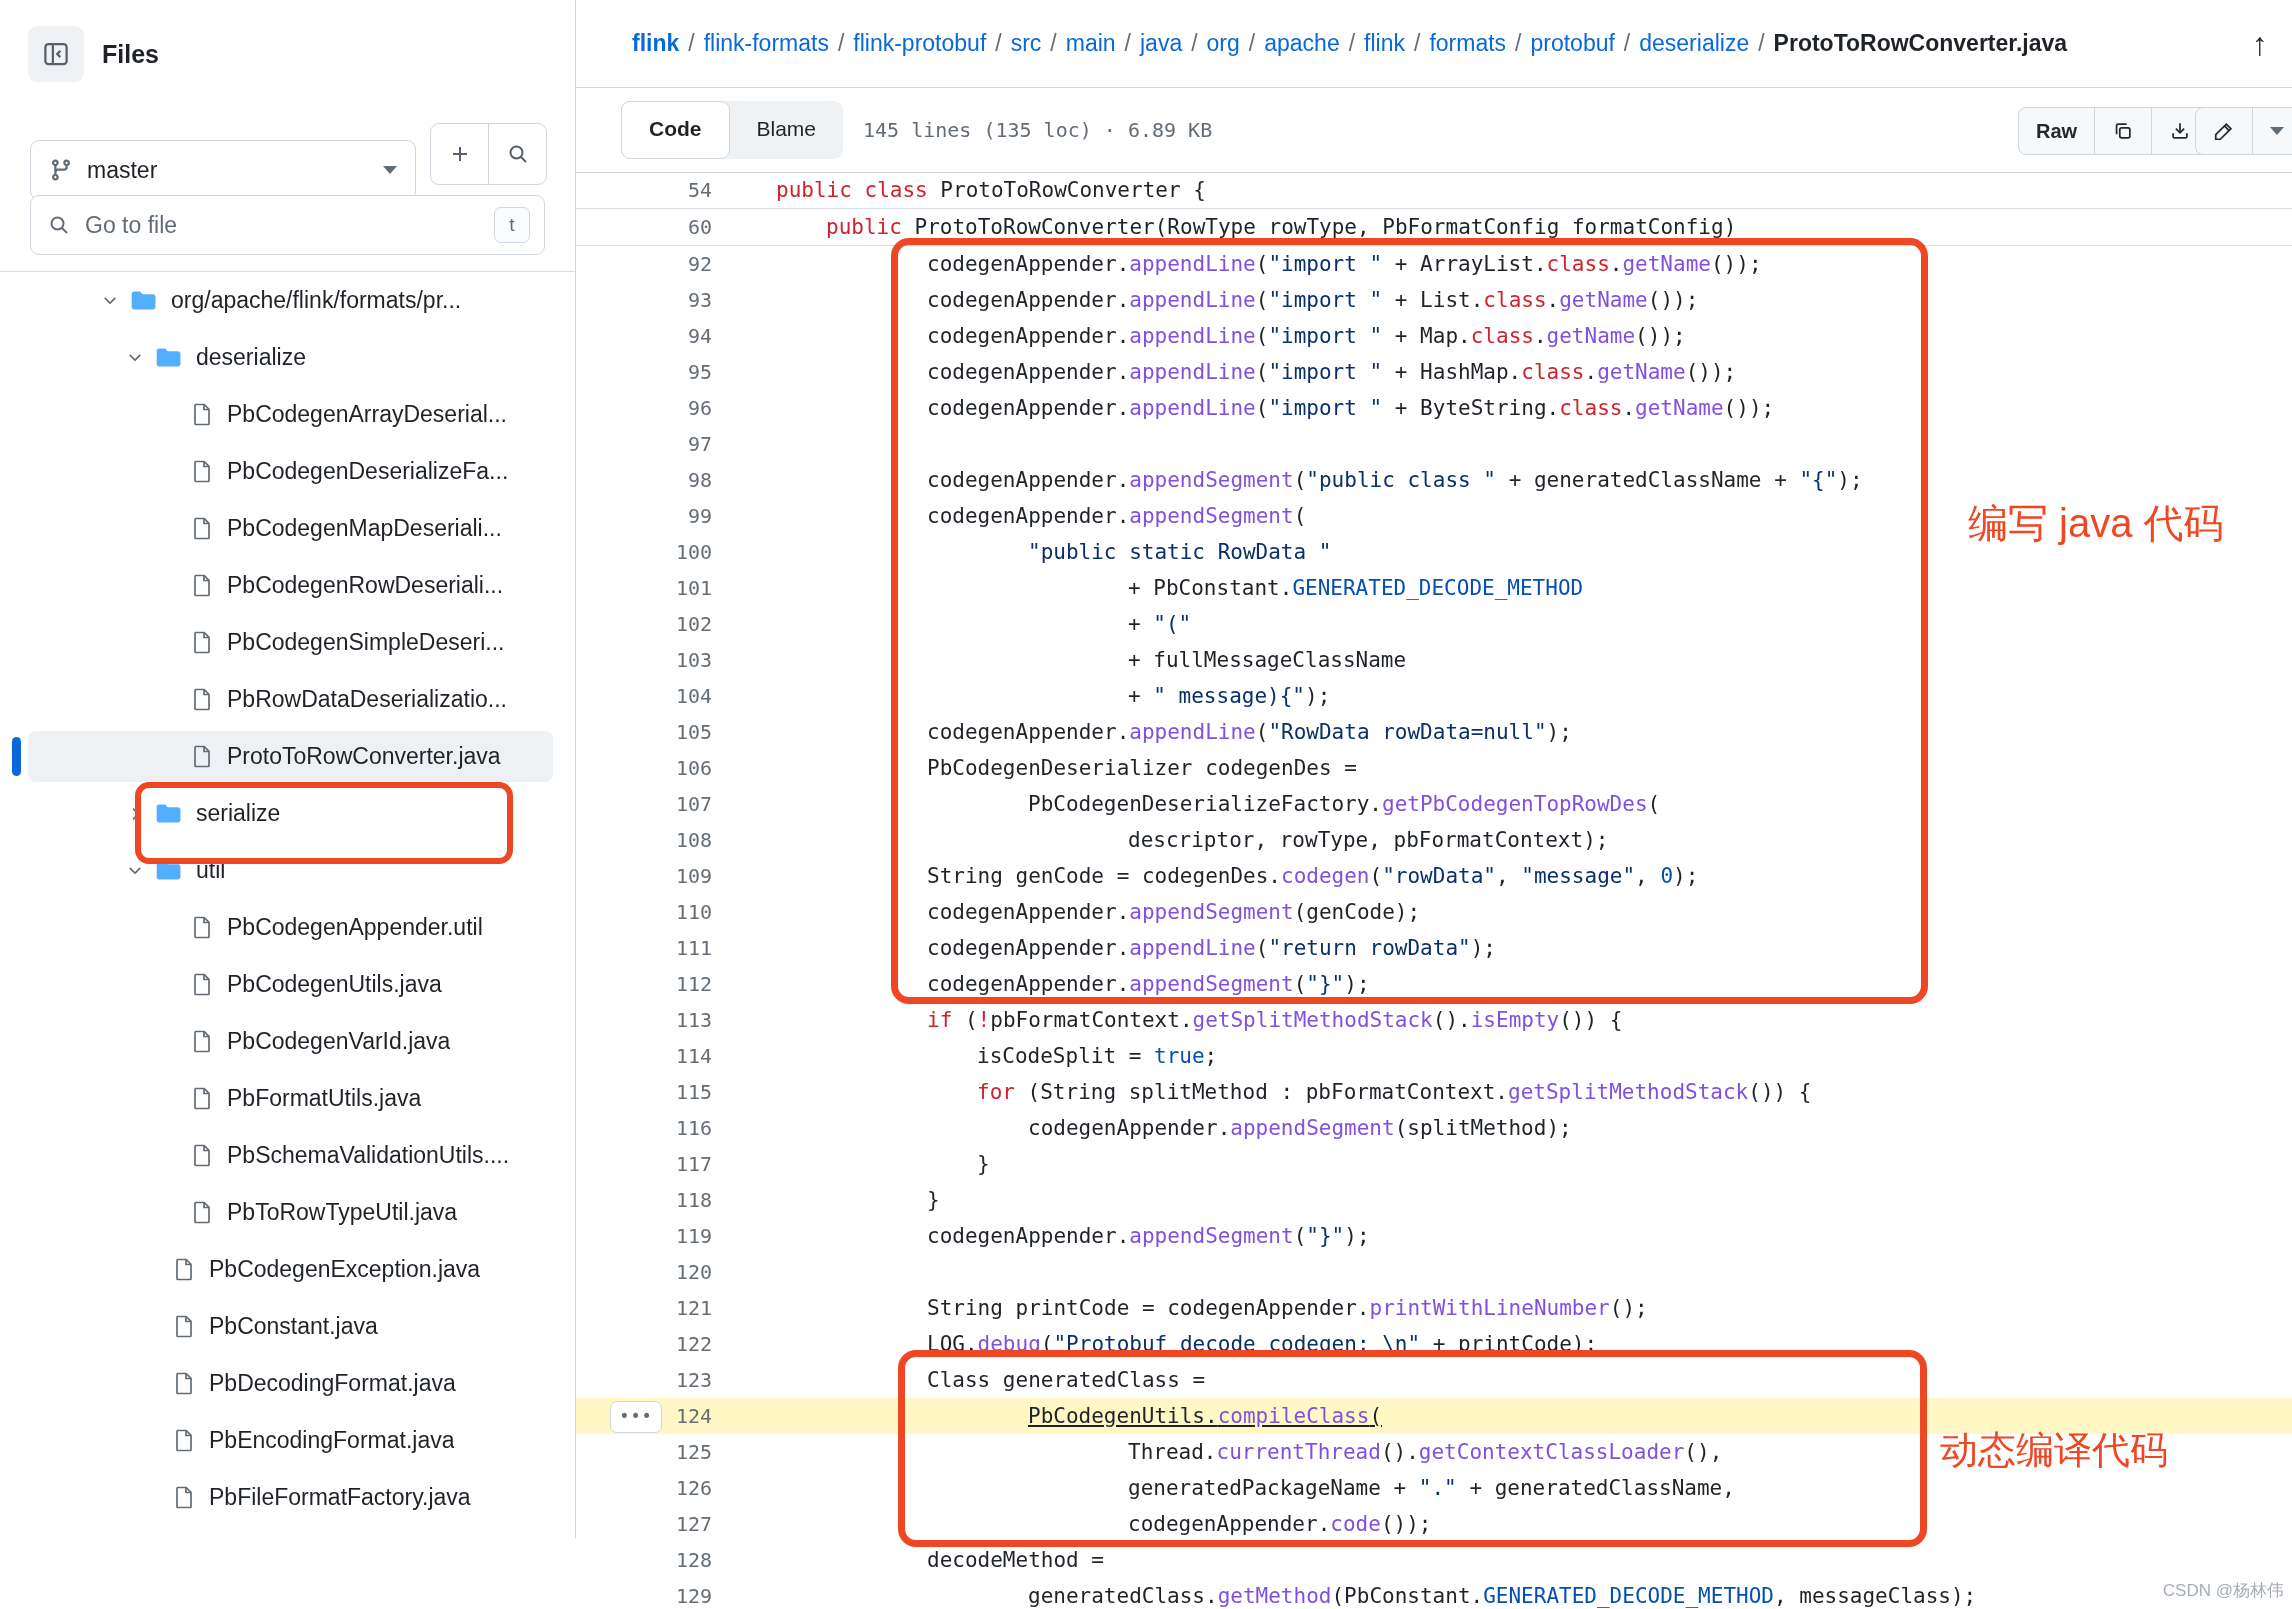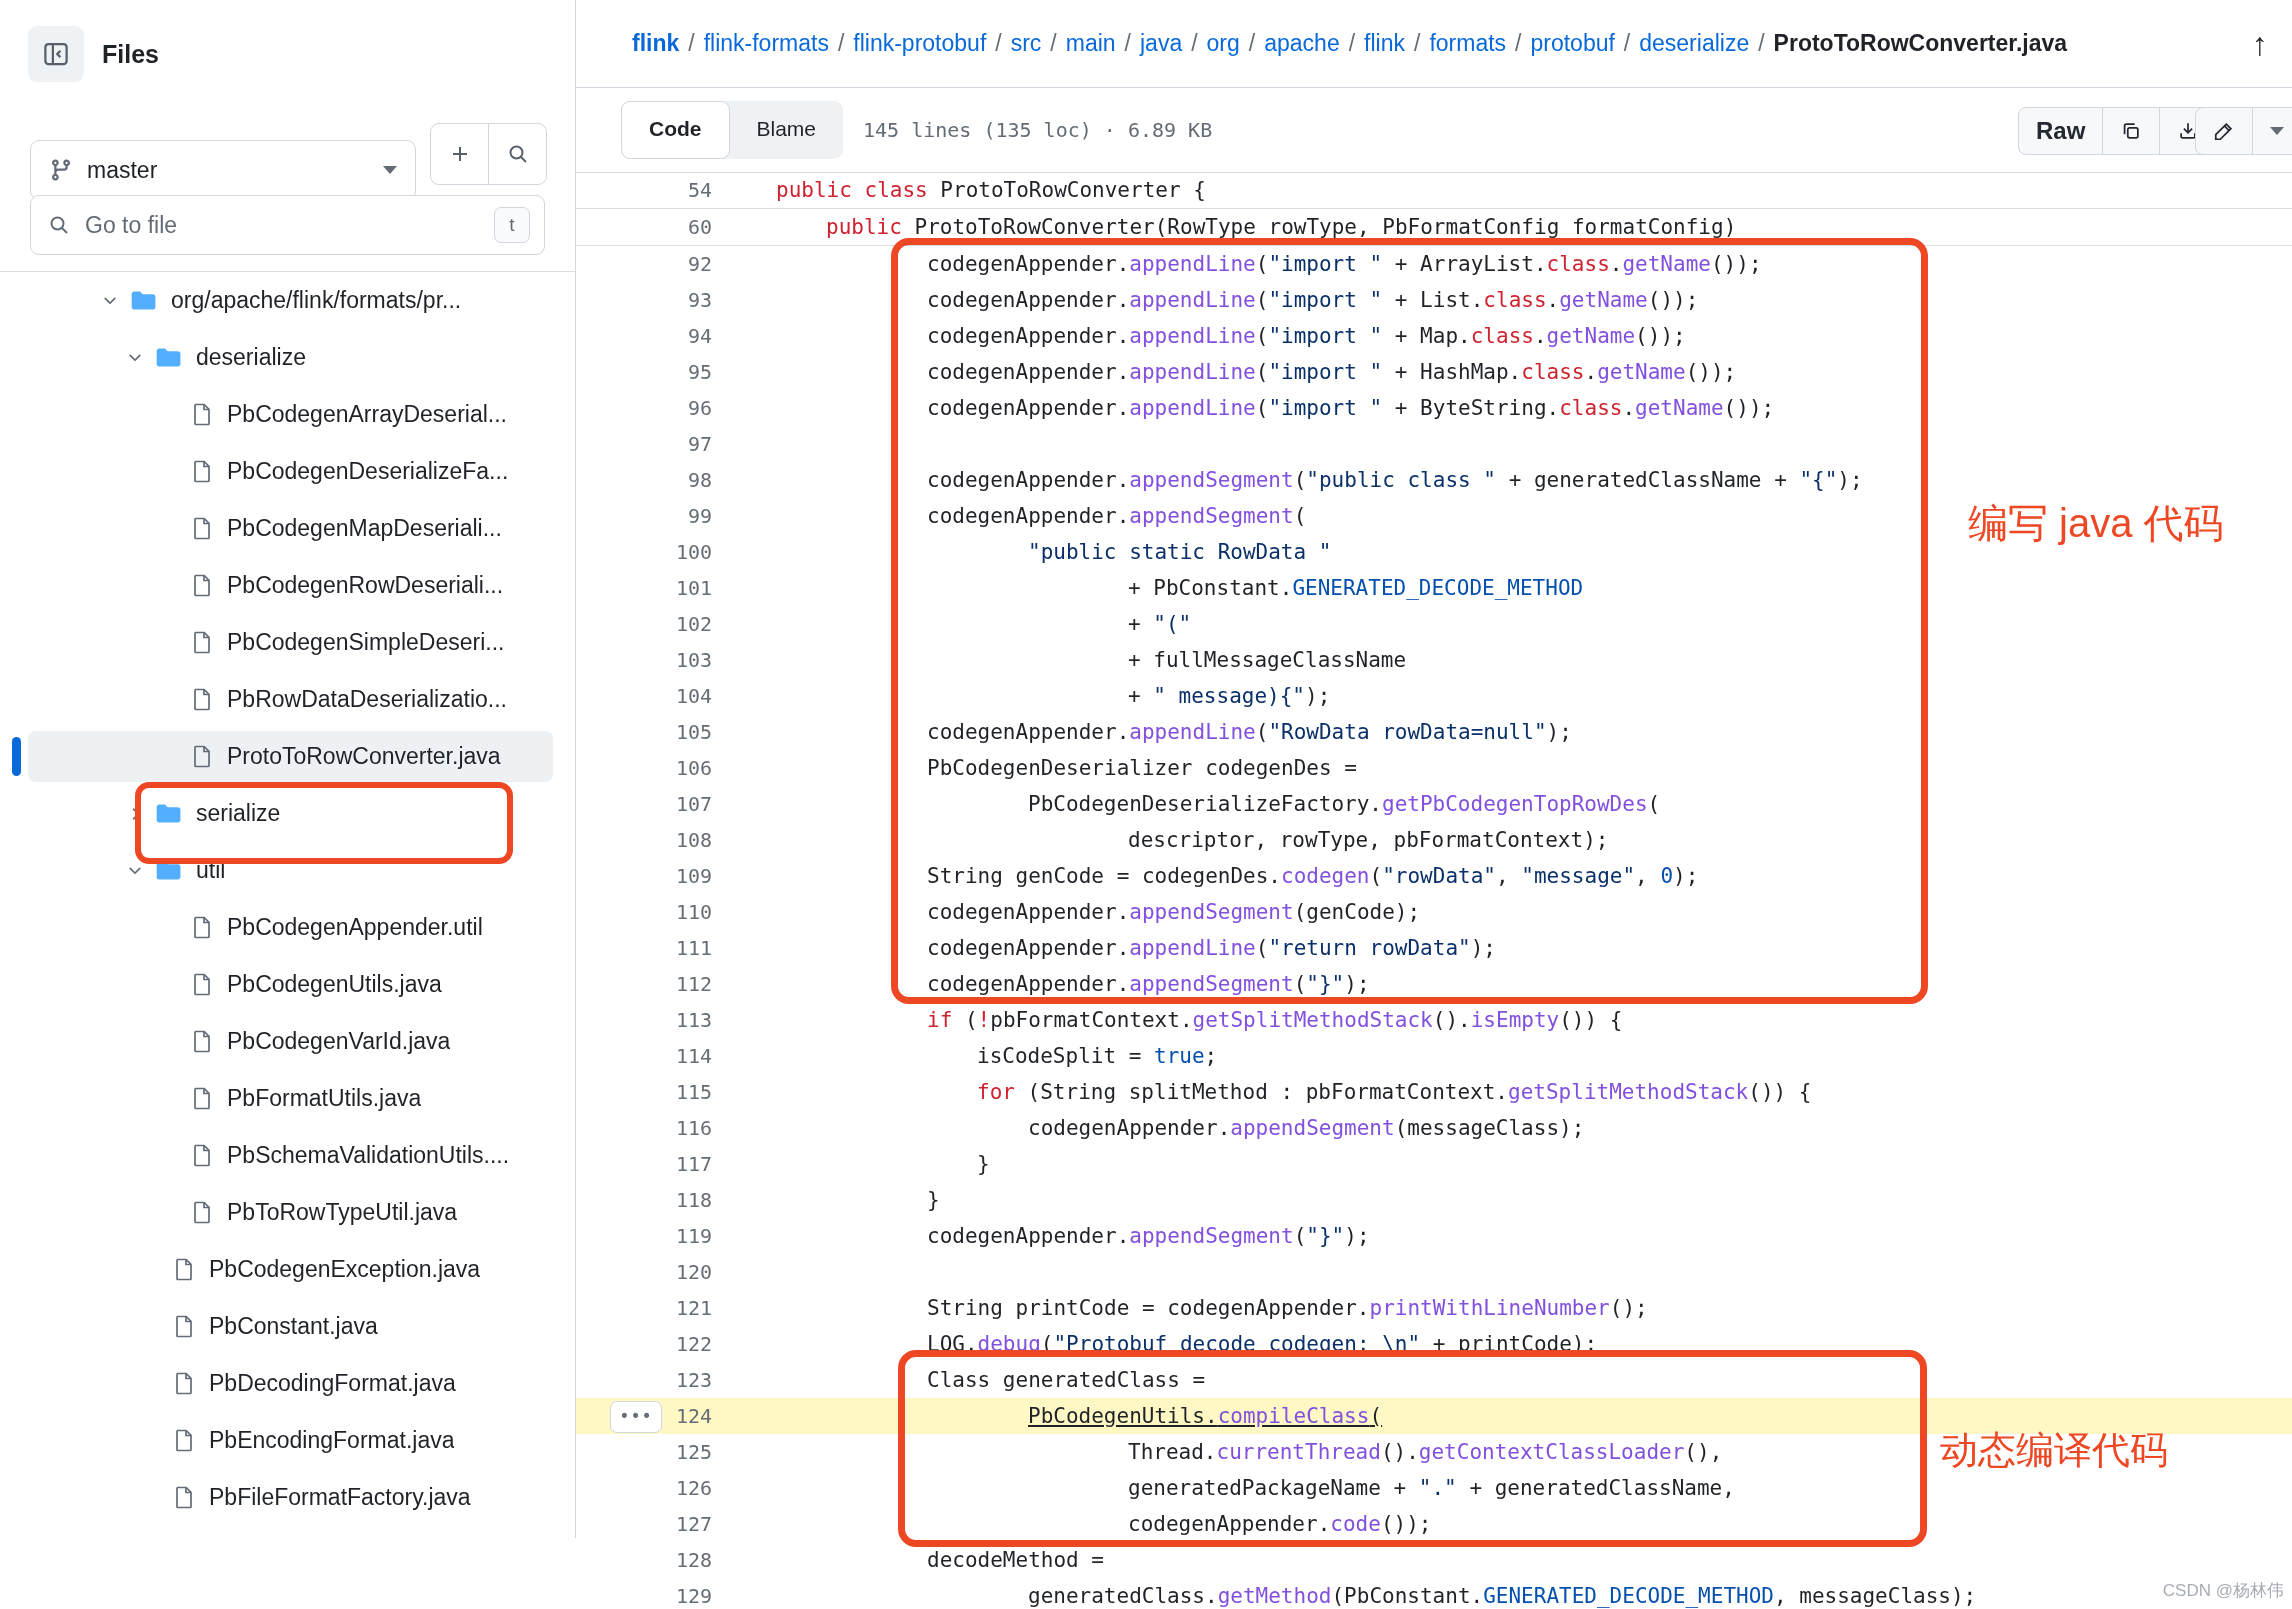--- a/index.html
+++ b/index.html
@@ -46,21 +46,21 @@
   .crumbbar .cur{font-weight:700;color:#1f2328;}
   .up-arrow{position:absolute;right:24px;top:24px;font-size:32px;color:#24292f;cursor:pointer;line-height:40px;}
   .toolbar{position:absolute;left:0;top:88px;width:100%;height:85px;border-bottom:1px solid #d0d7de;box-sizing:border-box;}
   .seg{position:absolute;left:45px;top:13px;height:58px;background:#eff2f5;border-radius:9px;display:flex;padding:0;box-sizing:border-box;}
   .seg .tab{padding:0 27px;line-height:56px;font-size:21px;color:#1f2328;cursor:pointer;border-radius:9px;}
   .seg .tab.active{background:#fff;border:1px solid #d0d7de;font-weight:700;line-height:54px;}
   .meta{position:absolute;left:287px;top:0;height:85px;line-height:85px;color:#636c76;font-size:20px;font-family:"DejaVu Sans Mono",monospace;}
   .btn-group{position:absolute;top:19px;height:48px;border:1px solid #d0d7de;border-radius:8px;background:#f6f8fa;display:flex;overflow:hidden;box-sizing:border-box;}
   .btn-group .bcell{display:flex;align-items:center;justify-content:center;padding:0 17px;cursor:pointer;}
   .btn-group .bcell+.bcell{border-left:1px solid #d0d7de;}
-  .btn-group .raw-lbl{font-size:24px;font-weight:600;color:#24292f;}
+  .btn-group .raw-lbl{font-size:20px;font-weight:600;color:#24292f;}
   .g-raw{left:1442px;}
   .g-edit{left:1619px;}
   
   .code{position:absolute;left:0;top:172px;width:100%;bottom:0;overflow:hidden;}
   .crow{position:relative;height:36px;font-family:"DejaVu Sans Mono",monospace;font-size:21px;line-height:36px;white-space:pre;}
   .crow.gap{border-top:1px solid #d8dee4;}
   .crow.hl{background:#fff8c5;}
   .lnum{position:absolute;left:0;top:0;width:136px;text-align:right;color:#656d76;font-size:20px;cursor:pointer;}
   .ltext{position:absolute;left:200px;top:0;}
   .tk-p{color:#1f2328;} .tk-k{color:#cf222e;} .tk-s{color:#0a3069;} .tk-f{color:#8250df;} .tk-c{color:#0550ae;}
@@ -418,21 +418,21 @@
         <div class="crow"><span class="lnum">106</span><span class="ltext" style="padding-left: 151px;"><span class="tk-p">PbCodegenDeserializer codegenDes =</span></span></div>
         <div class="crow"><span class="lnum">107</span><span class="ltext" style="padding-left: 252px;"><span class="tk-p">PbCodegenDeserializeFactory.</span><span class="tk-f">getPbCodegenTopRowDes</span><span class="tk-p">(</span></span></div>
         <div class="crow"><span class="lnum">108</span><span class="ltext" style="padding-left: 352px;"><span class="tk-p">descriptor, rowType, pbFormatContext);</span></span></div>
         <div class="crow"><span class="lnum">109</span><span class="ltext" style="padding-left: 151px;"><span class="tk-p">String genCode = codegenDes.</span><span class="tk-f">codegen</span><span class="tk-p">(</span><span class="tk-s">"rowData"</span><span class="tk-p">, </span><span class="tk-s">"message"</span><span class="tk-p">, </span><span class="tk-c">0</span><span class="tk-p">);</span></span></div>
         <div class="crow"><span class="lnum">110</span><span class="ltext" style="padding-left: 151px;"><span class="tk-p">codegenAppender.</span><span class="tk-f">appendSegment</span><span class="tk-p">(genCode);</span></span></div>
         <div class="crow"><span class="lnum">111</span><span class="ltext" style="padding-left: 151px;"><span class="tk-p">codegenAppender.</span><span class="tk-f">appendLine</span><span class="tk-p">(</span><span class="tk-s">"return rowData"</span><span class="tk-p">);</span></span></div>
         <div class="crow"><span class="lnum">112</span><span class="ltext" style="padding-left: 151px;"><span class="tk-p">codegenAppender.</span><span class="tk-f">appendSegment</span><span class="tk-p">(</span><span class="tk-s">"}"</span><span class="tk-p">);</span></span></div>
         <div class="crow"><span class="lnum">113</span><span class="ltext" style="padding-left: 151px;"><span class="tk-k">if</span><span class="tk-p"> (</span><span class="tk-k">!</span><span class="tk-p">pbFormatContext.</span><span class="tk-f">getSplitMethodStack</span><span class="tk-p">().</span><span class="tk-f">isEmpty</span><span class="tk-p">()) {</span></span></div>
         <div class="crow"><span class="lnum">114</span><span class="ltext" style="padding-left: 201px;"><span class="tk-p">isCodeSplit = </span><span class="tk-c">true</span><span class="tk-p">;</span></span></div>
         <div class="crow"><span class="lnum">115</span><span class="ltext" style="padding-left: 201px;"><span class="tk-k">for</span><span class="tk-p"> (String splitMethod : pbFormatContext.</span><span class="tk-f">getSplitMethodStack</span><span class="tk-p">()) {</span></span></div>
-        <div class="crow"><span class="lnum">116</span><span class="ltext" style="padding-left: 252px;"><span class="tk-p">codegenAppender.</span><span class="tk-f">appendSegment</span><span class="tk-p">(messageClass);</span></span></div>
+        <div class="crow"><span class="lnum">116</span><span class="ltext" style="padding-left: 252px;"><span class="tk-p">codegenAppender.</span><span class="tk-f">appendSegment</span><span class="tk-p">(splitMethod);</span></span></div>
         <div class="crow"><span class="lnum">117</span><span class="ltext" style="padding-left: 201px;"><span class="tk-p">}</span></span></div>
         <div class="crow"><span class="lnum">118</span><span class="ltext" style="padding-left: 151px;"><span class="tk-p">}</span></span></div>
         <div class="crow"><span class="lnum">119</span><span class="ltext" style="padding-left: 151px;"><span class="tk-p">codegenAppender.</span><span class="tk-f">appendSegment</span><span class="tk-p">(</span><span class="tk-s">"}"</span><span class="tk-p">);</span></span></div>
         <div class="crow"><span class="lnum">120</span><span class="ltext" style="padding-left: 0px;"></span></div>
         <div class="crow"><span class="lnum">121</span><span class="ltext" style="padding-left: 151px;"><span class="tk-p">String printCode = codegenAppender.</span><span class="tk-f">printWithLineNumber</span><span class="tk-p">();</span></span></div>
         <div class="crow"><span class="lnum">122</span><span class="ltext" style="padding-left: 151px;"><span class="tk-p">LOG.</span><span class="tk-f">debug</span><span class="tk-p">(</span><span class="tk-s">"Protobuf decode codegen: \n"</span><span class="tk-p"> + printCode);</span></span></div>
         <div class="crow"><span class="lnum">123</span><span class="ltext" style="padding-left: 151px;"><span class="tk-p">Class generatedClass =</span></span></div>
         <div class="crow hl"><span class="lnum">124</span><span class="ltext" style="padding-left: 252px; text-decoration: underline;"><span class="tk-p">PbCodegenUtils.</span><span class="tk-f">compileClass</span><span class="tk-p">(</span></span><div class="dotbtn">•••</div></div>
         <div class="crow"><span class="lnum">125</span><span class="ltext" style="padding-left: 352px;"><span class="tk-p">Thread.</span><span class="tk-f">currentThread</span><span class="tk-p">().</span><span class="tk-f">getContextClassLoader</span><span class="tk-p">(),</span></span></div>
         <div class="crow"><span class="lnum">126</span><span class="ltext" style="padding-left: 352px;"><span class="tk-p">generatedPackageName + </span><span class="tk-s">"."</span><span class="tk-p"> + generatedClassName,</span></span></div>

